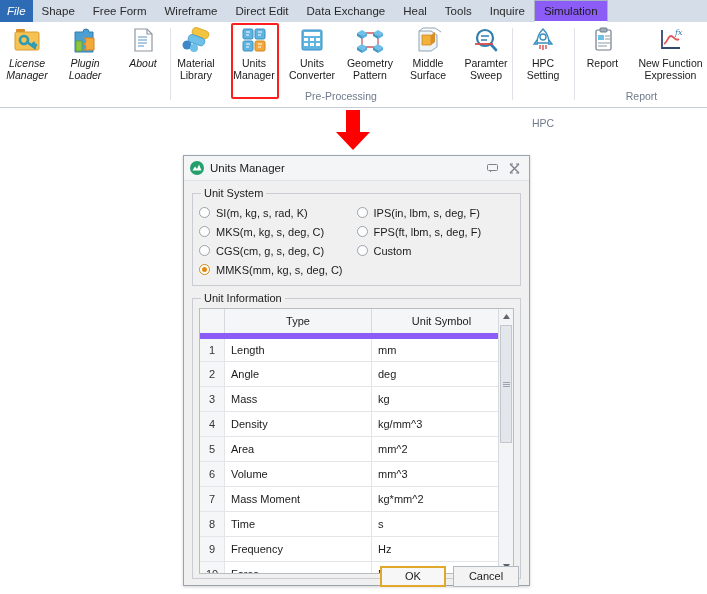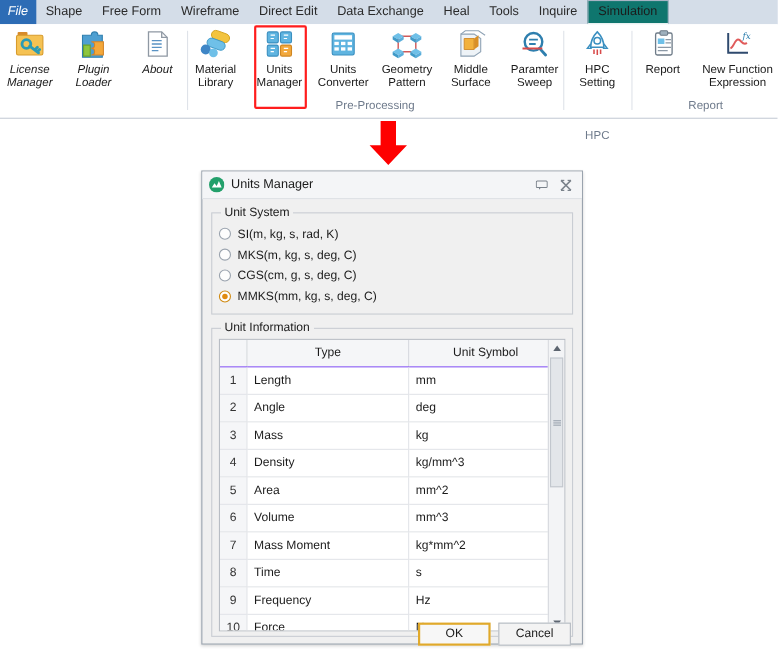--- a/index.html
+++ b/index.html
@@ -24,21 +24,21 @@
     display:flex;align-items:center;justify-content:center;
     padding:0 9px;font-size:11.5px;color:#2a2a2a;
     height:22px;box-sizing:border-box;white-space:nowrap;
   }
   .tab.file{
     background:#2d6cb5;color:#ffffff;font-weight:normal;
     padding:0 7px;
     font-style:italic;
   }
   .tab.active{
-    background:#0f766e;color:#1b1b1b;
+    background:#8b5cf6;color:#1b1b1b;
     border-left:1px solid #a6b4c4;border-right:1px solid #a6b4c4;border-top:1px solid #a6b4c4;
     border-bottom:1px solid #ffffff;
   }
   .tabfill{flex:1;background:#d4dde8;}
 
   
   .ribbon{
     position:absolute;left:0;top:22px;width:707px;height:86px;
     background:#ffffff;border-bottom:1px solid #c6cdd6;
     box-sizing:border-box;
@@ -115,21 +115,21 @@
   }
   .rlabel{font-size:11px;color:#1b1b1b;white-space:nowrap;}
 
   
   .tablewrap{
     border:1px solid #b8bdc4;background:#ffffff;height:266px;position:relative;
     box-sizing:border-box;overflow:hidden;
   }
   table.grid{border-collapse:collapse;width:312px;table-layout:fixed;}
   table.grid th{
-    height:22px;background:#f5f6f8;border-right:1px solid #d6d9de;border-bottom:1px solid #8b5cf6;
+    height:22px;background:#f5f6f8;border-right:1px solid #d6d9de;border-bottom:6px solid #8b5cf6;
     font-weight:normal;font-size:11px;color:#1b1b1b;text-align:center;
   }
   table.grid th.numh{width:22px;}
   table.grid th.typeh{width:144px;}
   table.grid td{
     height:25px;border-right:1px solid #e3e5e9;border-bottom:1px solid #e3e5e9;
     font-size:11px;color:#1b1b1b;padding:0 0 0 6px;box-sizing:border-box;
     background:#ffffff;
   }
   table.grid td.num{
@@ -434,20 +434,34 @@
           </div>
           <div class="ropt">
             <span class="rmark"></span>
             <span class="rlabel">CGS(cm, g, s, deg, C)</span>
           </div>
           <div class="ropt sel">
             <span class="rmark"></span>
             <span class="rlabel">MMKS(mm, kg, s, deg, C)</span>
           </div>
         </div>
+        <div class="rcol">
+          <div class="ropt">
+            <span class="rmark"></span>
+            <span class="rlabel">IPS(in, lbm, s, deg, F)</span>
+          </div>
+          <div class="ropt">
+            <span class="rmark"></span>
+            <span class="rlabel">FPS(ft, lbm, s, deg, F)</span>
+          </div>
+          <div class="ropt">
+            <span class="rmark"></span>
+            <span class="rlabel">Custom</span>
+          </div>
+        </div>
       </div>
     </fieldset>
 
     <fieldset class="gbox" style="padding-bottom:4px;">
       <legend>Unit Information</legend>
       <div class="tablewrap">
         <table class="grid">
           <thead>
             <tr>
               <th class="numh"></th>

